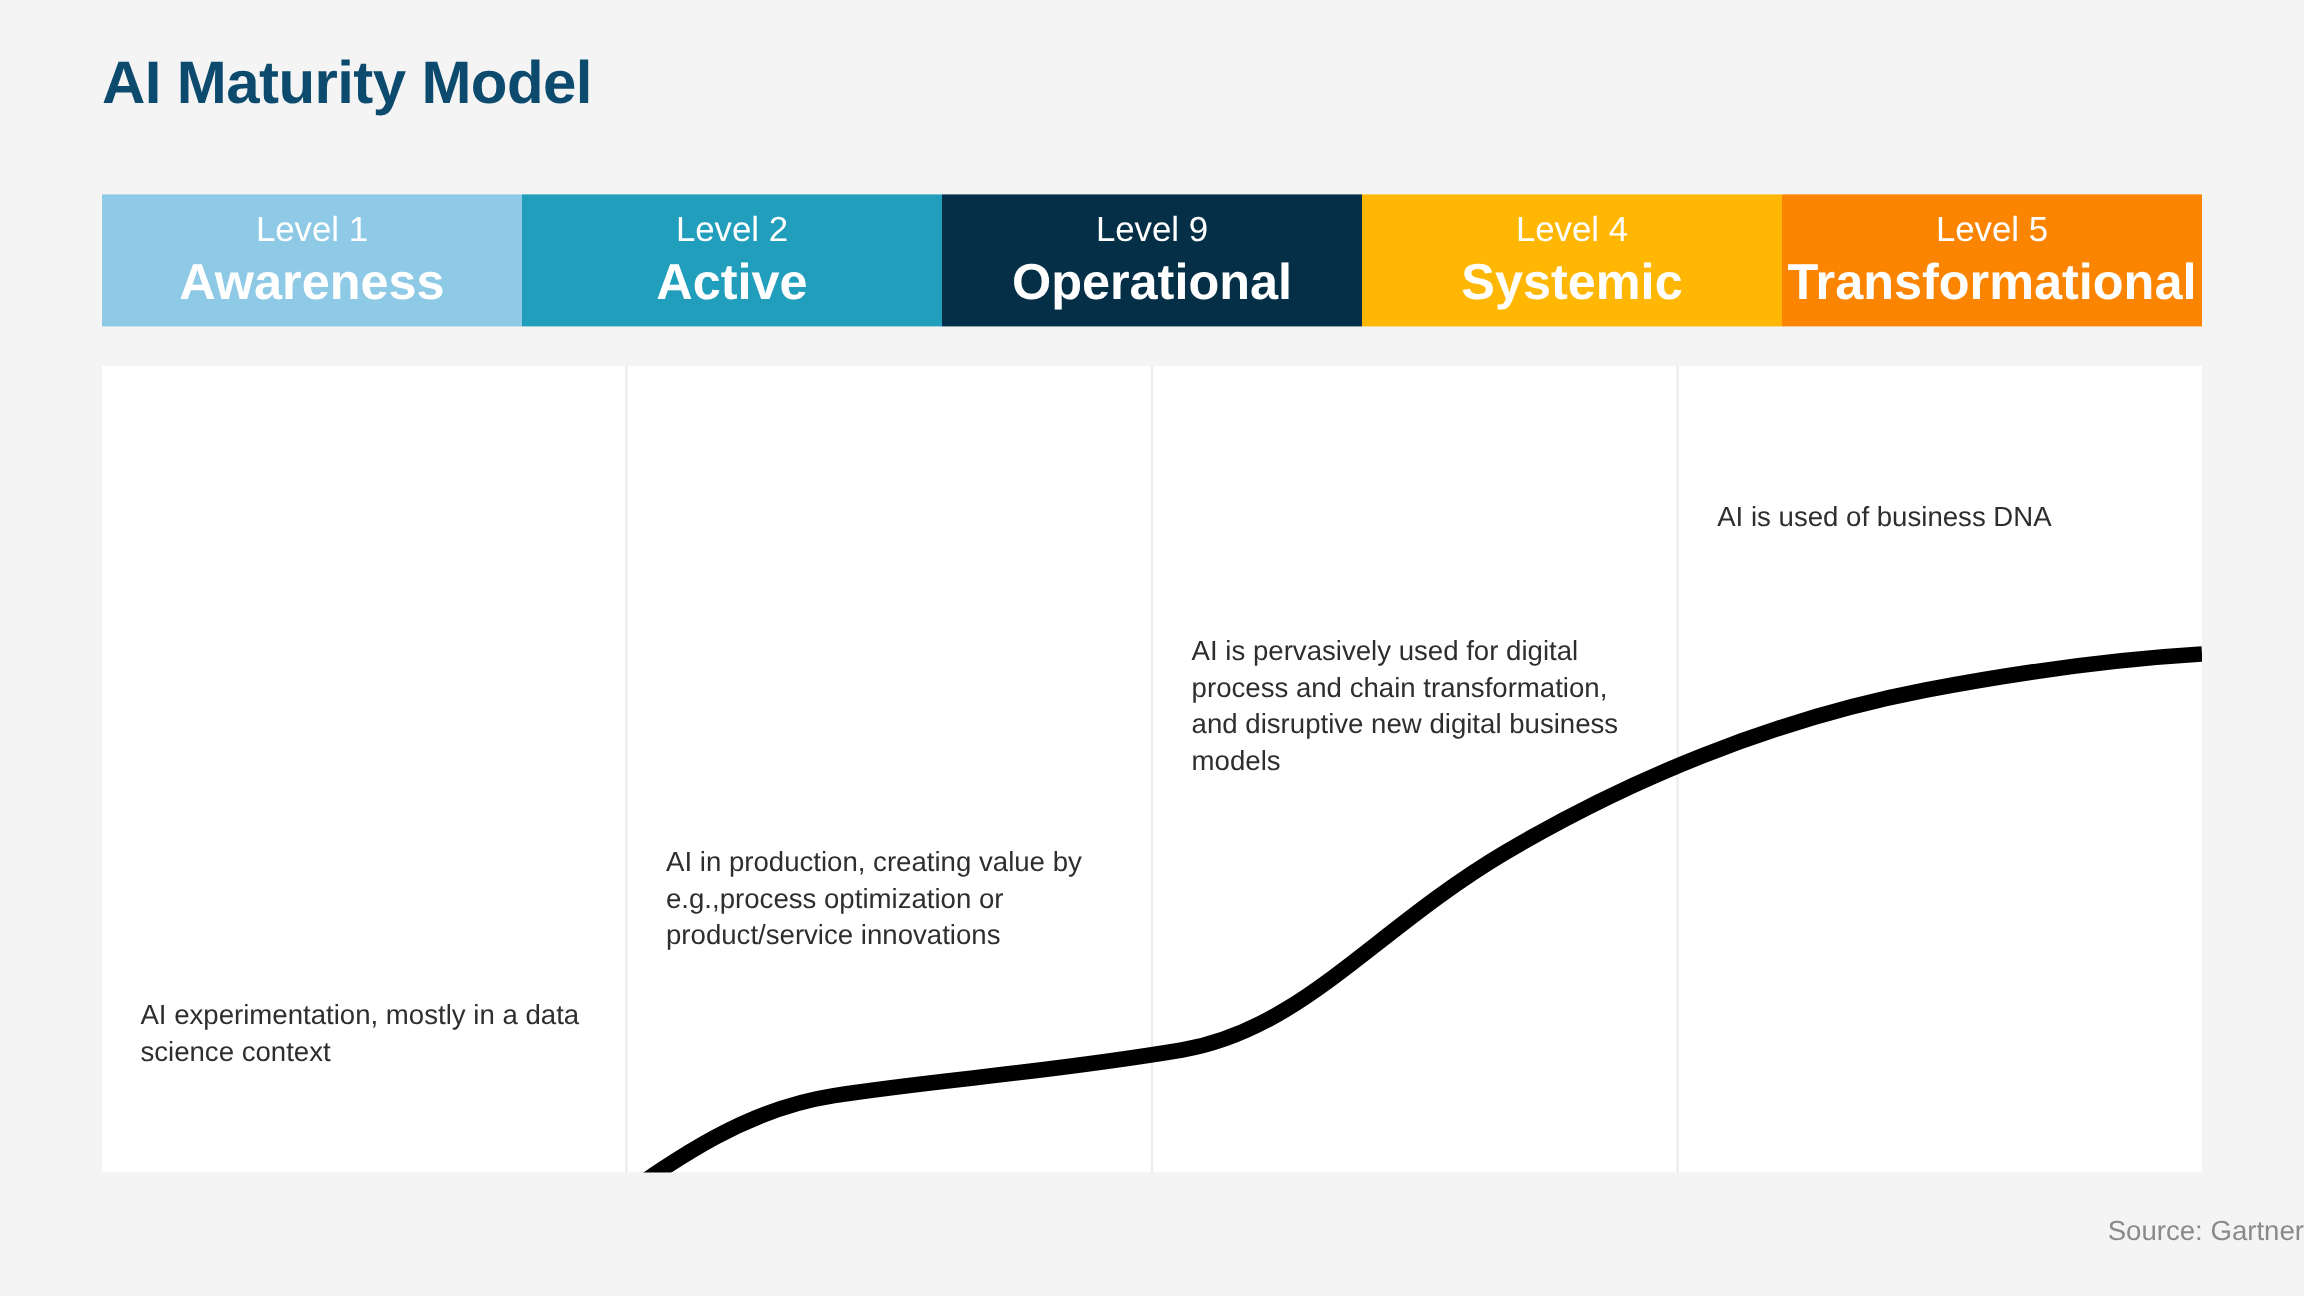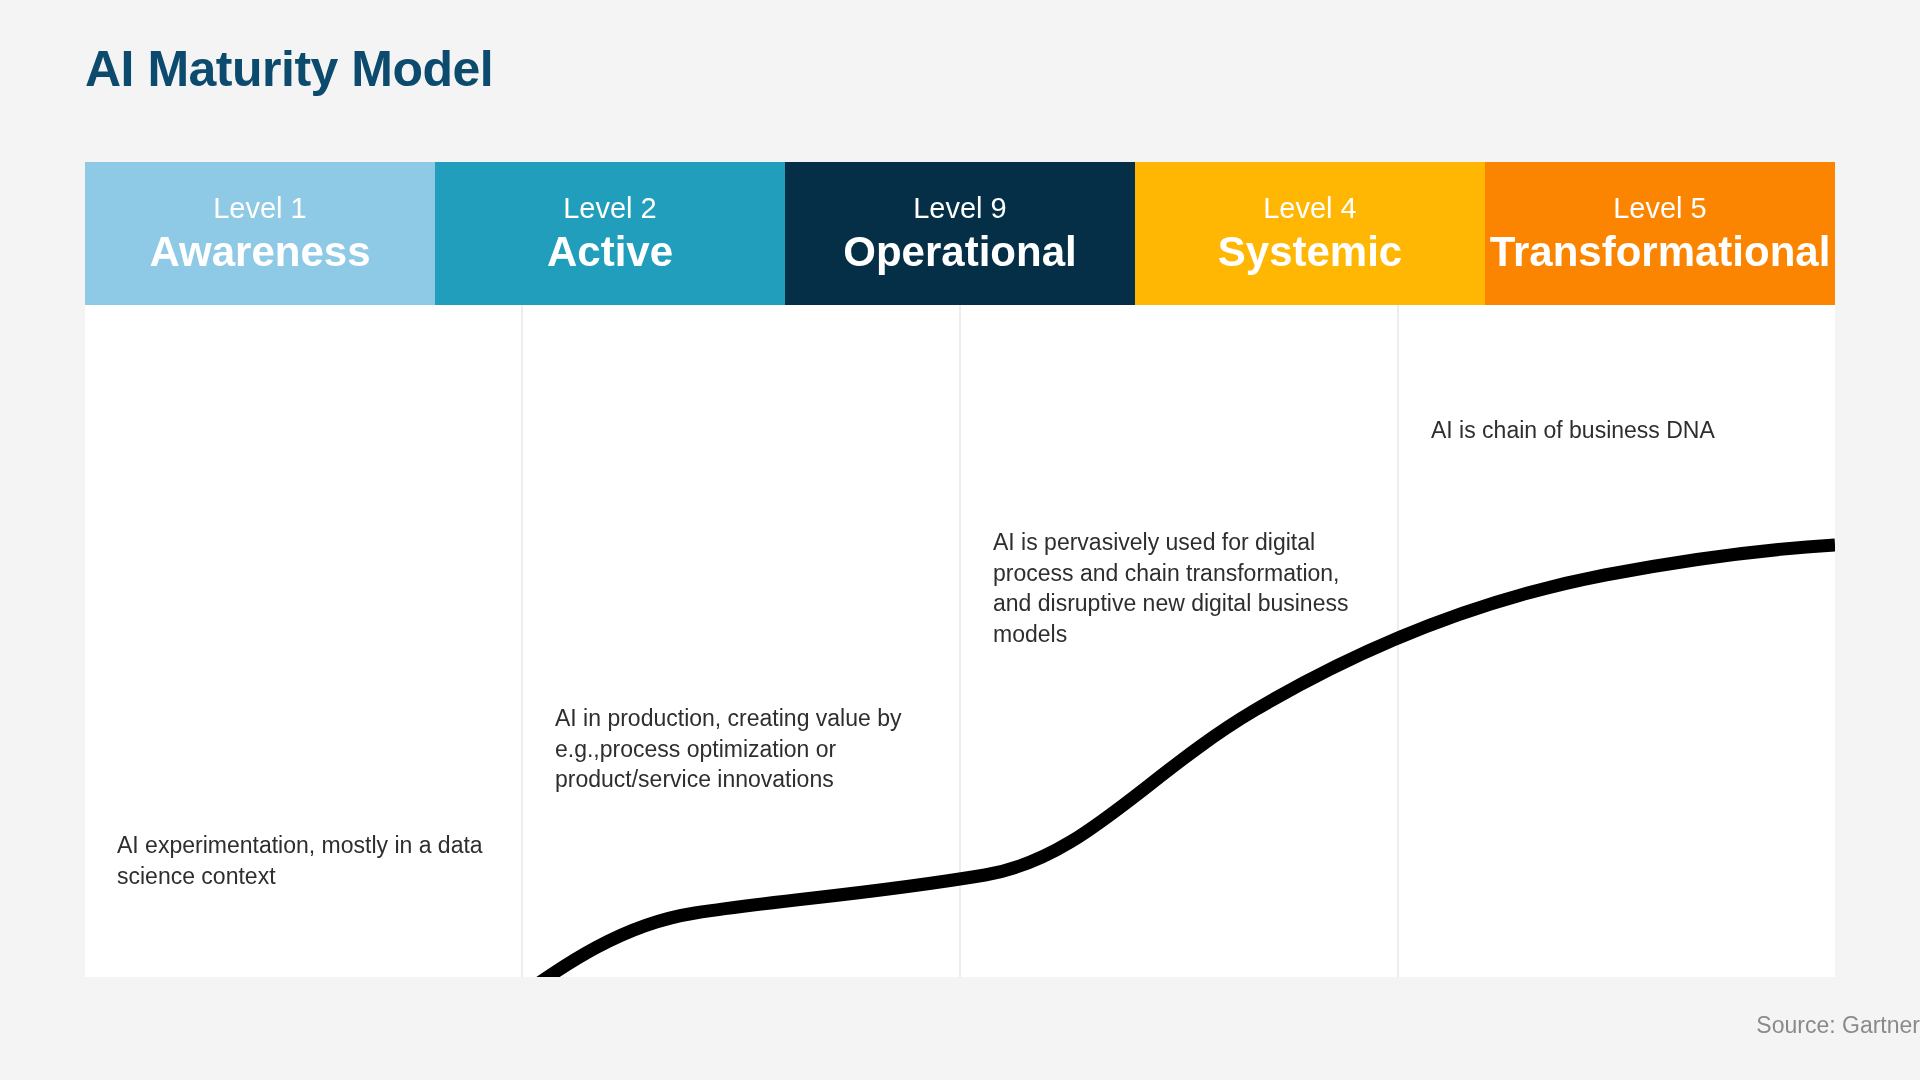--- a/index.html
+++ b/index.html
@@ -41,21 +41,21 @@
     width: 1750px;
     height: 815px;
   }
 
   
   #header-band-row {
     position: absolute;
     left: 0;
     top: 0;
     width: 1750px;
-    height: 143px;
+    height: 110px;
     display: flex;
   }
   .header-band {
     flex: 1 1 0;
     display: flex;
     flex-direction: column;
     align-items: center;
     justify-content: center;
     box-sizing: border-box;
   }
@@ -169,21 +169,21 @@
       <div class="body-col">
         <div class="col-desc desc-pos-1">AI experimentation, mostly in a data science context</div>
       </div>
       <div class="body-col">
         <div class="col-desc desc-pos-2">AI in production, creating value by e.g.,process optimization or product/service innovations</div>
       </div>
       <div class="body-col">
         <div class="col-desc desc-pos-3">AI is pervasively used for digital process and chain transformation, and disruptive new digital business models</div>
       </div>
       <div class="body-col">
-        <div class="col-desc desc-pos-4">AI is chain of business DNA</div>
+        <div class="col-desc desc-pos-4">AI is used of business DNA</div>
       </div>
     </div>
 
     <div id="curve-layer">
       <svg viewBox="0 0 1750 672" preserveAspectRatio="none">
         <path id="s-curve-path" fill="none" stroke="#000000" stroke-width="13" stroke-linecap="butt" stroke-linejoin="round" d="M 0 805 C 120 820, 230 815, 330 760 C 430 705, 500 625, 610 608 C 700 594, 780 590, 900 570 C 1000 553, 1060 470, 1170 405 C 1270 346, 1390 295, 1520 270 C 1620 251, 1700 243, 1750 240"></path>
       </svg>
     </div>
 
   </div>

